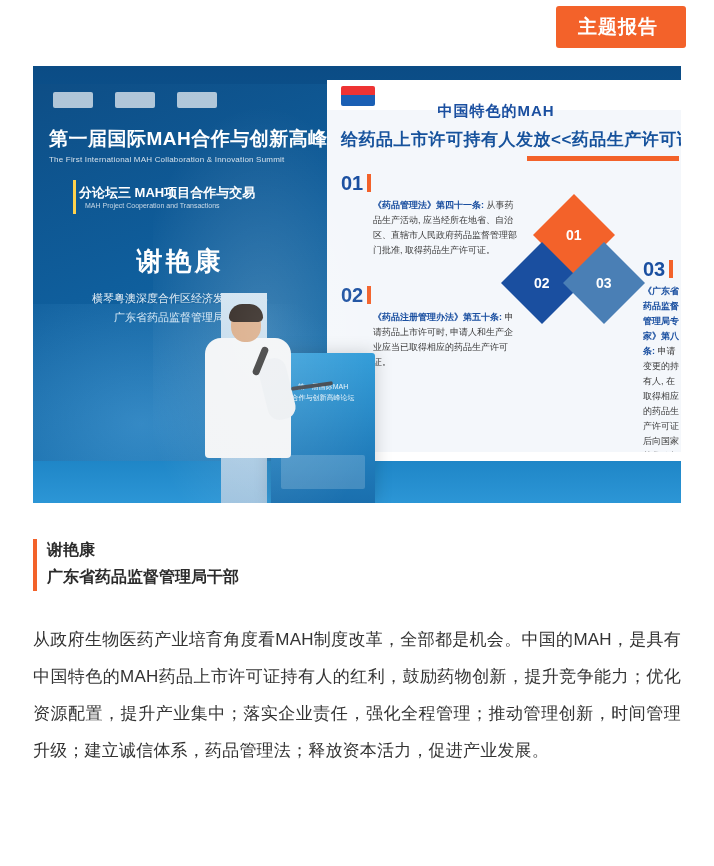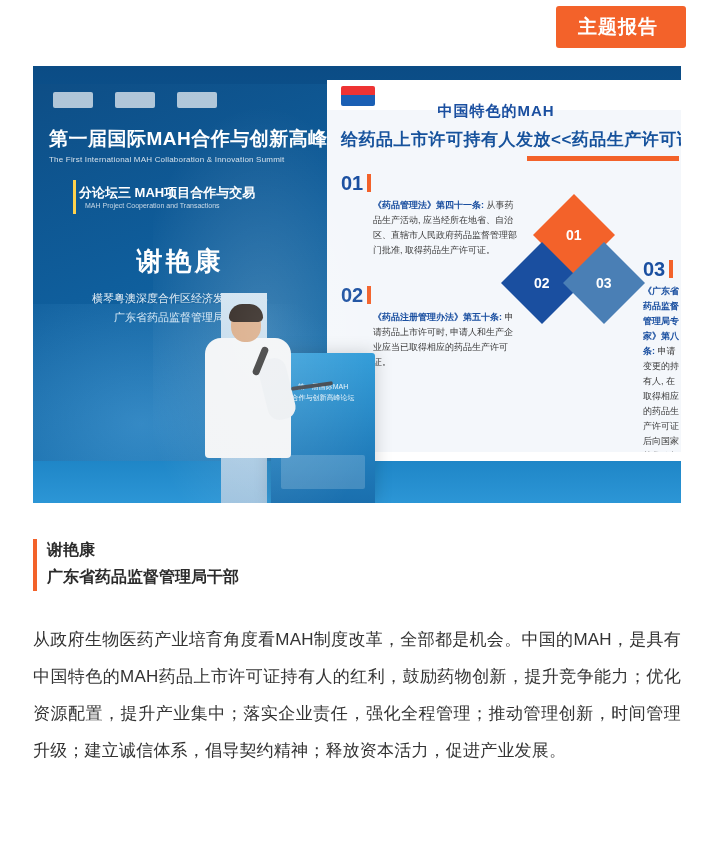--- a/index.html
+++ b/index.html
@@ -458,13 +458,13 @@
     <div class="mic-stand"></div>
     <div class="spot"></div>
   </div>
 </div>
 
 <div class="caption">
   <div class="c-name">谢艳康</div>
   <div class="c-role">广东省药品监督管理局干部</div>
 </div>
 
-<p class="body-text">从政府生物医药产业培育角度看MAH制度改革，全部都是机会。中国的MAH，是具有中国特色的MAH药品上市许可证持有人的红利，鼓励药物创新，提升竞争能力；优化资源配置，提升产业集中；落实企业责任，强化全程管理；推动管理创新，时间管理升级；建立诚信体系，倡导契约精神；释放资本活力，促进产业发展。</p>
+<p class="body-text">从政府生物医药产业培育角度看MAH制度改革，全部都是机会。中国的MAH，是具有中国特色的MAH药品上市许可证持有人的红利，鼓励药物创新，提升竞争能力；优化资源配置，提升产业集中；落实企业责任，强化全程管理；推动管理创新，时间管理升级；建立诚信体系，药品管理法；释放资本活力，促进产业发展。</p>
 
 </body></html>

